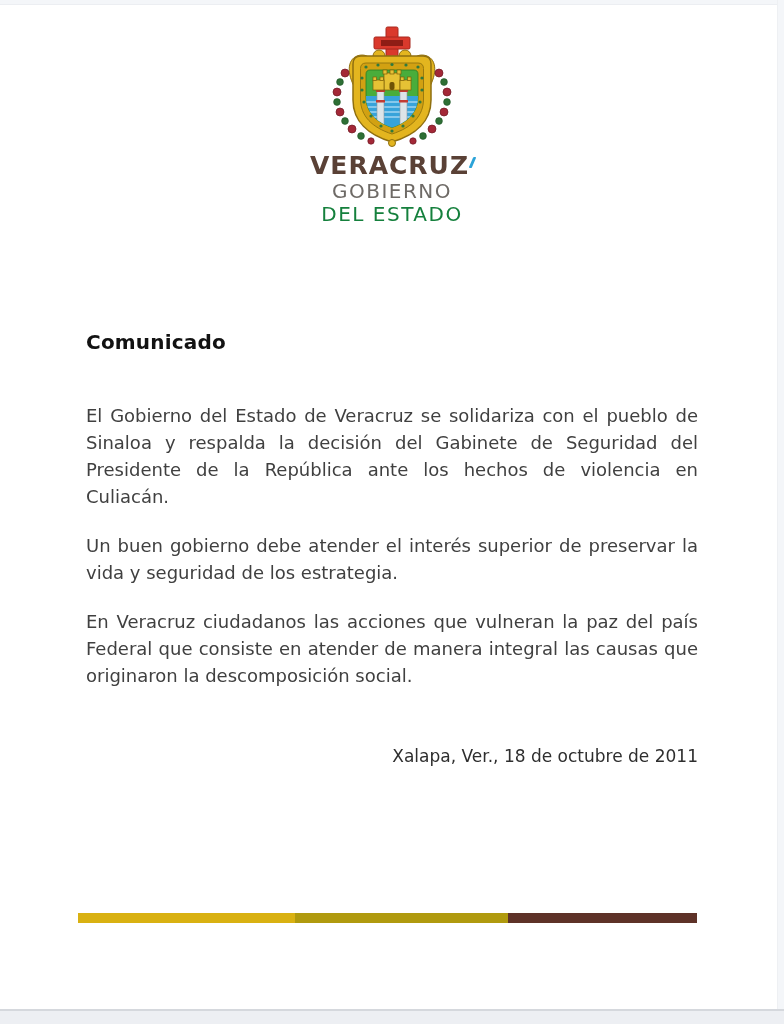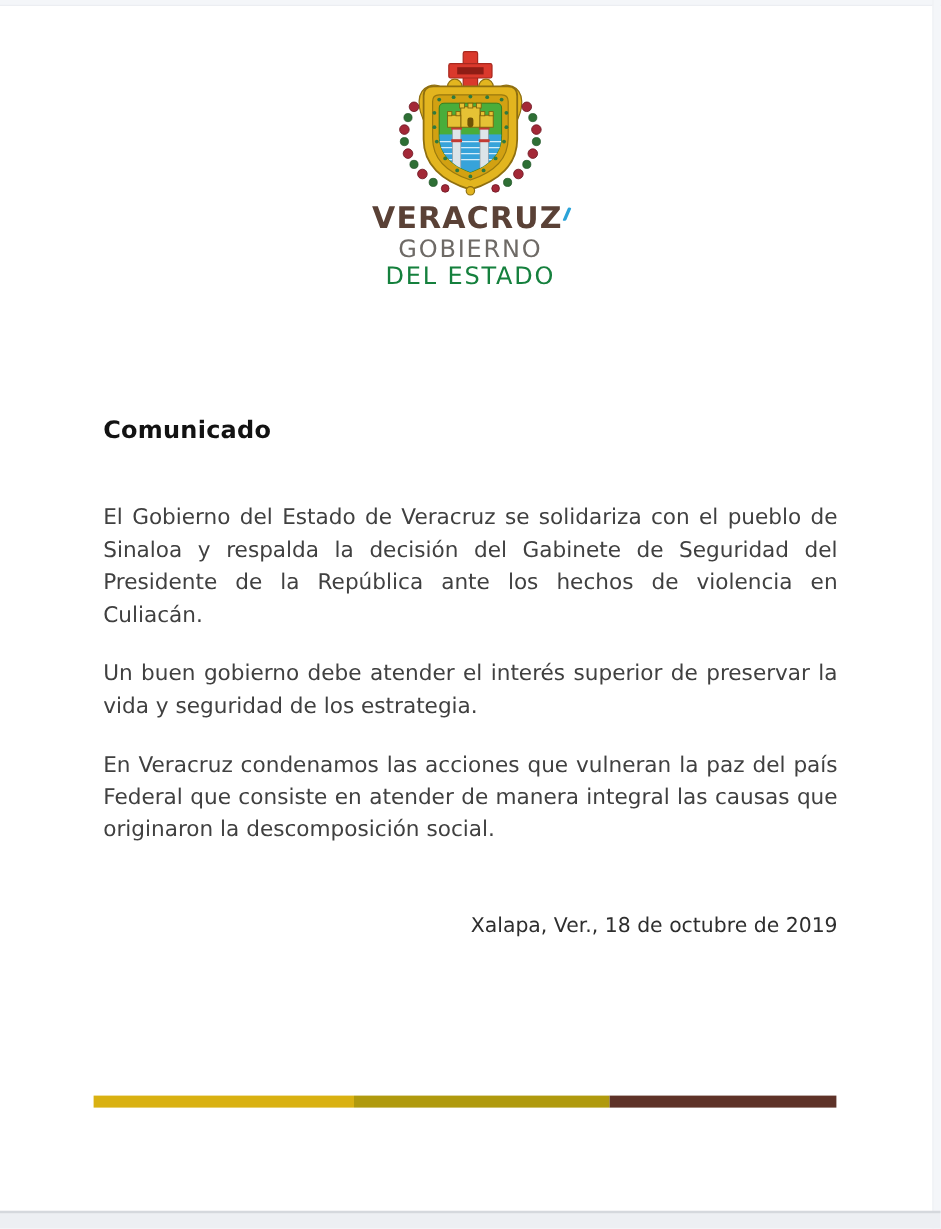--- a/index.html
+++ b/index.html
@@ -10,21 +10,21 @@
     position:relative;
     width:784px; height:1024px;
     margin:0 auto;
     background:#ffffff;
     overflow:hidden;
   }
   .edge-top   { position:absolute; top:0; left:0; right:0; height:5px; background:#f4f6f9; border-bottom:1px solid #eceef2; }
   .edge-right { position:absolute; top:0; right:0; bottom:0; width:7px; background:#f4f6f9; border-left:1px solid #eef0f3; }
   .edge-bottom{ position:absolute; left:0; right:0; bottom:0; height:15px; background:#edeff3; border-top:2px solid #d5d8dd; }
 
-  .logo-block { padding-top:42px; text-align:center; }
+  .logo-block { padding-top:26px; text-align:center; }
   .emblem { display:block; margin:0 auto; }
 
   .wordmark {
     margin-top:4px;
     font-size:25px; font-weight:bold; letter-spacing:1px;
     line-height:28px;
   }
   .z-tick {
     display:inline-block; width:3px; height:11px;
     transform:skewX(-18deg) rotate(6deg);
@@ -188,27 +188,27 @@
         <div class="line">Sinaloa y respalda la decisión del Gabinete de Seguridad del</div>
         <div class="line last">Presidente de la República ante los hechos de violencia en Culiacán.</div>
       </div>
 
       <div class="para">
         <div class="line">Un buen gobierno debe atender el interés superior de preservar la</div>
         <div class="line last">vida y seguridad de los estrategia.</div>
       </div>
 
       <div class="para">
-        <div class="line">En Veracruz condenamos las acciones que vulneran la paz del país</div>
+        <div class="line">En Veracruz ciudadanos las acciones que vulneran la paz del país</div>
         <div class="line">Federal que consiste en atender de manera integral las causas que</div>
         <div class="line last">originaron la descomposición social.</div>
       </div>
     </div>
 
-    <div class="dateline">Xalapa, Ver., 18 de octubre de 2019</div>
+    <div class="dateline">Xalapa, Ver., 18 de octubre de 2011</div>
   </main>
 
   <footer class="footer-bar">
     <div class="seg seg-1" style="background: rgb(217, 177, 18);"></div>
     <div class="seg seg-2" style="background: rgb(176, 154, 14);"></div>
     <div class="seg seg-3" style="background: rgb(94, 50, 40);"></div>
   </footer>
 
   <div class="edge-bottom"></div>
 </div>

